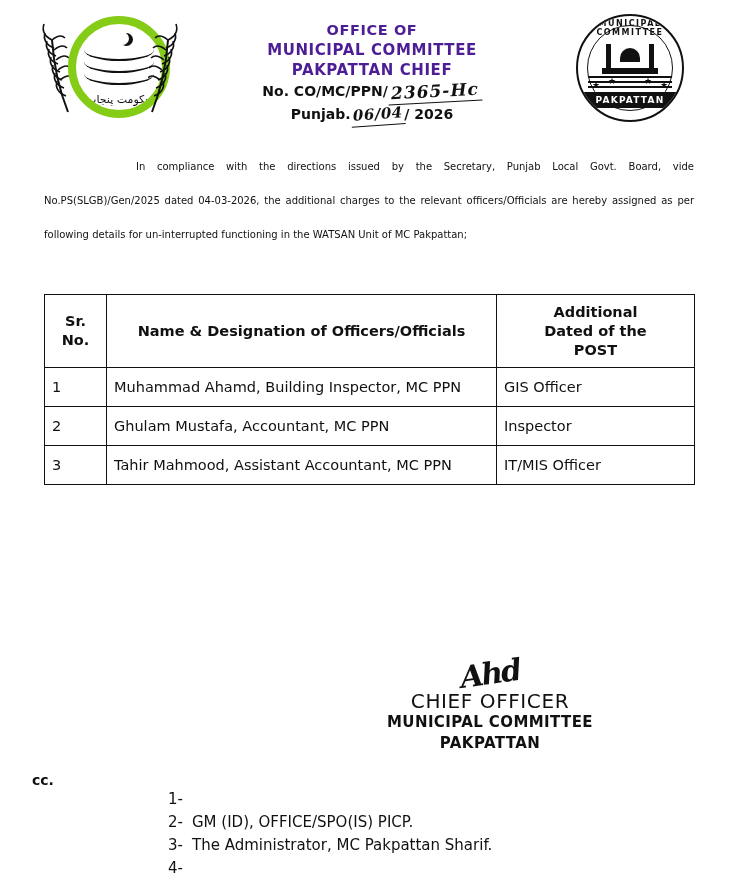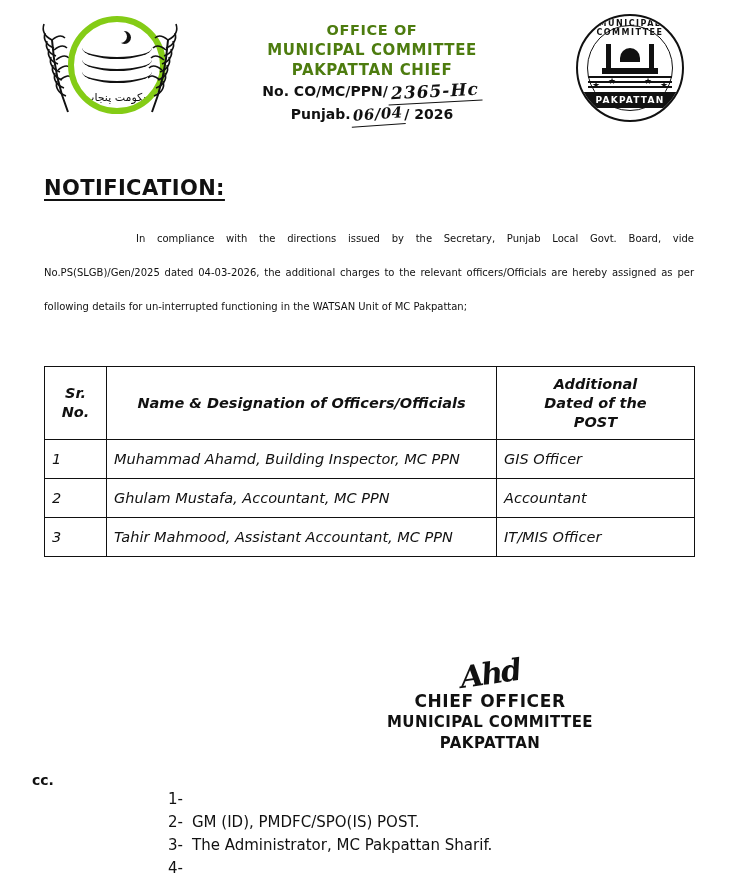--- a/index.html
+++ b/index.html
@@ -45,21 +45,21 @@
     flex: 0 0 auto;
   }
 
   
   .punjab-circle {
     position: absolute;
     left: 32px;
     top: 8px;
     width: 86px;
     height: 86px;
-    border: 6px solid #84cc16;
+    border: 8px solid #84cc16;
     border-radius: 50%;
     overflow: hidden;
     background: #fff;
   }
   .punjab-circle .moon {
     position: absolute;
     left: 40px;
     top: 8px;
     width: 13px;
     height: 13px;
@@ -207,21 +207,21 @@
     text-align: center;
     padding-top: 12px;
   }
   .head-center .l1,
   .head-center .l2,
   .head-center .l3 {
     font-weight: bold;
     font-size: 15px;
     letter-spacing: 0.6px;
     line-height: 20px;
-    color: #4d7c0f;
+    color: #4c1d95;
   }
   .head-center .l1 { font-size: 14.5px; }
   .refline, .dateline {
     display: flex;
     align-items: flex-start;
     justify-content: center;
     font-weight: bold;
     font-size: 14px;
     line-height: 22px;
     white-space: nowrap;
@@ -267,21 +267,20 @@
     text-justify: inter-word;
   }
   .para .indent { display: inline-block; width: 92px; }
 
   
   table.charges {
     margin: 42px 52px 0 44px;
     border-collapse: collapse;
     width: 650px;
     table-layout: fixed;
-    font-style: italic;
   }
   table.charges th,
   table.charges td {
     border: 1.5px solid #111;
     padding: 4px 7px;
     font-size: 14.5px;
     vertical-align: middle;
   }
   table.charges thead th {
     font-weight: bold;
@@ -309,22 +308,22 @@
     font-family: "DejaVu Serif", serif;
     font-size: 30px;
     font-style: italic;
     font-weight: bold;
     line-height: 28px;
     transform: rotate(-8deg);
     letter-spacing: -2px;
     margin-bottom: 2px;
   }
   .sign-block .t1 {
-    font-size: 17px;
-    font-weight: bold;
+    font-size: 20px;
+    font-weight: normal;
     letter-spacing: 0.6px;
     line-height: 22px;
   }
   .sign-block .t2,
   .sign-block .t3 {
     font-size: 15px;
     font-weight: bold;
     letter-spacing: 0.4px;
     line-height: 21px;
   }
@@ -441,21 +440,20 @@
         </div>
         <span class="star s1">★</span>
         <span class="star s2">★</span>
         <span class="star s3">★</span>
         <span class="star s4">★</span>
         <div class="ribbon">PAKPATTAN</div>
       </div>
     </div>
   </div>
 
-  <div class="notif-title">NOTIFICATION:</div>
 
   <div class="para">
     <span class="indent"></span><span>In compliance with the directions issued by the Secretary, Punjab Local Govt. Board, vide No.PS(SLGB)/Gen/2025 dated 04-03-2026, the additional charges to the relevant officers/Officials are hereby assigned as per following details for un-interrupted functioning in the WATSAN Unit of MC Pakpattan;</span>
   </div>
 
   <table class="charges">
     <colgroup>
       <col class="c-sr">
         <col class="c-name">
         <col class="c-post">
@@ -476,21 +474,21 @@
     </thead>
     <tbody>
       <tr>
         <td class="sr">1</td>
         <td>Muhammad Ahamd, Building Inspector, MC PPN</td>
         <td>GIS Officer</td>
       </tr>
       <tr>
         <td class="sr">2</td>
         <td>Ghulam Mustafa, Accountant, MC PPN</td>
-        <td>Accountant</td>
+        <td>Inspector</td>
       </tr>
       <tr>
         <td class="sr">3</td>
         <td>Tahir Mahmood, Assistant Accountant, MC PPN</td>
         <td>IT/MIS Officer</td>
       </tr>
     </tbody>
   </table>
 
   <div class="sign-block">
@@ -500,21 +498,21 @@
     <div class="t3">PAKPATTAN</div>
   </div>
 
   <div class="cc-label">cc.</div>
   <div class="cc-list">
     <div class="row">
       <span class="num">1-</span>
     </div>
     <div class="row">
       <span class="num">2-</span>
-      <span>GM (ID), PMDFC/SPO(IS) POST.</span>
+      <span>GM (ID), OFFICE/SPO(IS) PICP.</span>
     </div>
     <div class="row">
       <span class="num">3-</span>
       <span>The Administrator, MC Pakpattan Sharif.</span>
     </div>
     <div class="row">
       <span class="num">4-</span>
     </div>
   </div>
 

